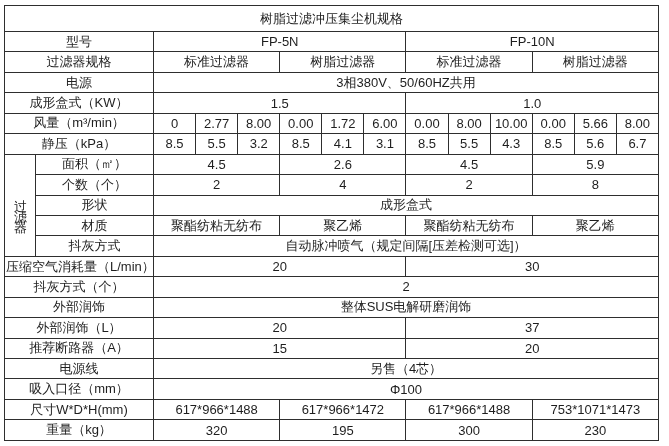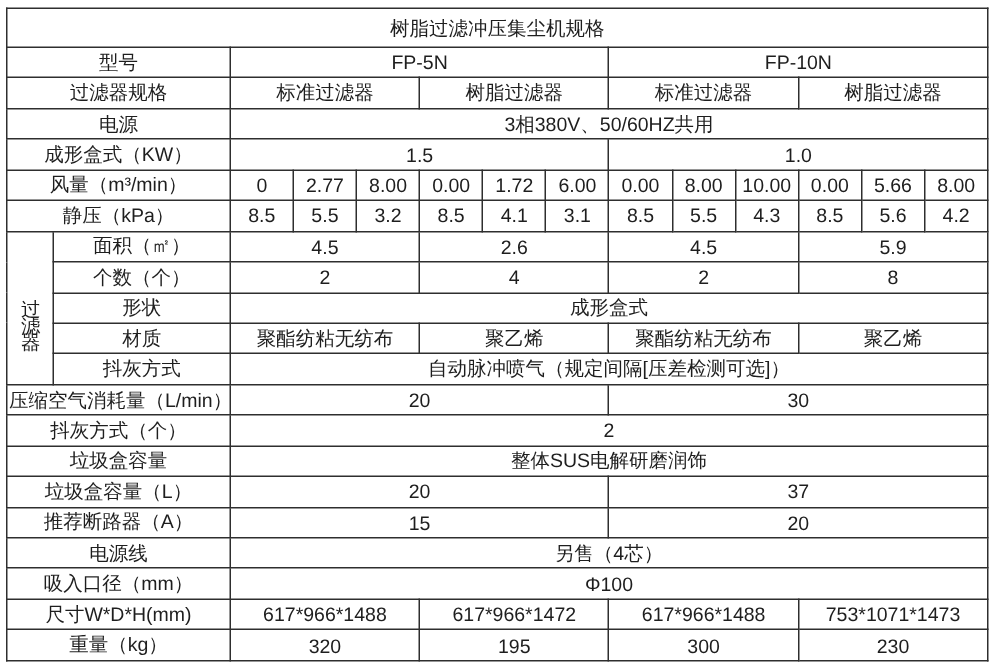--- a/index.html
+++ b/index.html
@@ -101,21 +101,21 @@
     <td>5.5</td>
     <td>3.2</td>
     <td>8.5</td>
     <td>4.1</td>
     <td>3.1</td>
     <td>8.5</td>
     <td>5.5</td>
     <td>4.3</td>
     <td>8.5</td>
     <td>5.6</td>
-    <td>4.2</td>
+    <td>6.7</td>
   </tr>
 
   <tr>
     <td class="vlabel" rowspan="5">过滤器</td>
     <td>面积（㎡）</td>
     <td colspan="3">4.5</td>
     <td colspan="3">2.6</td>
     <td colspan="3">4.5</td>
     <td colspan="3">5.9</td>
   </tr>
@@ -151,26 +151,26 @@
     <td colspan="6">20</td>
     <td colspan="6">30</td>
   </tr>
 
   <tr>
     <td colspan="2">抖灰方式（个）</td>
     <td colspan="12">2</td>
   </tr>
 
   <tr>
-    <td colspan="2">垃圾盒容量</td>
+    <td colspan="2">外部润饰</td>
     <td colspan="12">整体SUS电解研磨润饰</td>
   </tr>
 
   <tr>
-    <td colspan="2">垃圾盒容量（L）</td>
+    <td colspan="2">外部润饰（L）</td>
     <td colspan="6">20</td>
     <td colspan="6">37</td>
   </tr>
 
   <tr>
     <td colspan="2">推荐断路器（A）</td>
     <td colspan="6">15</td>
     <td colspan="6">20</td>
   </tr>
 

